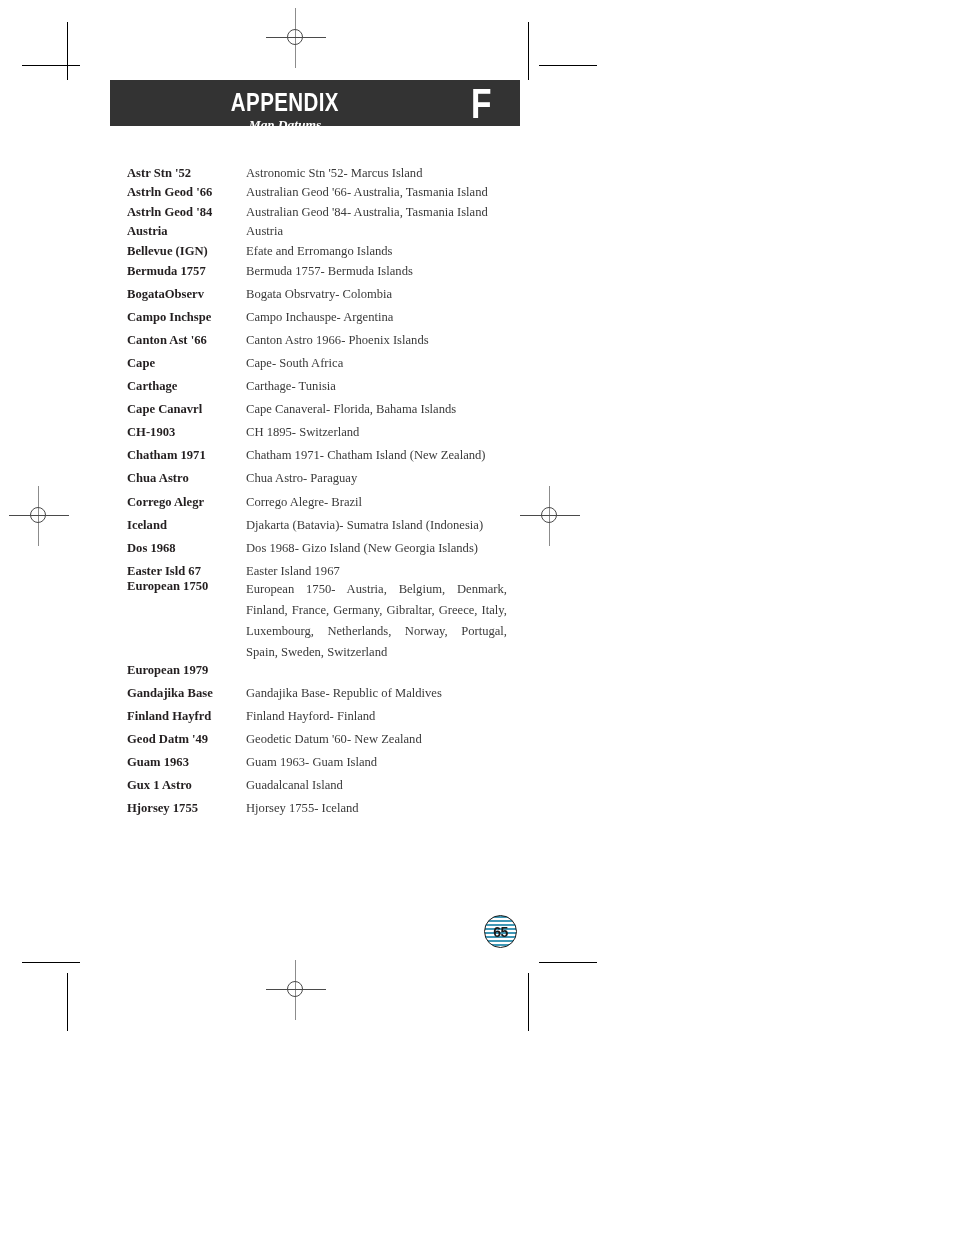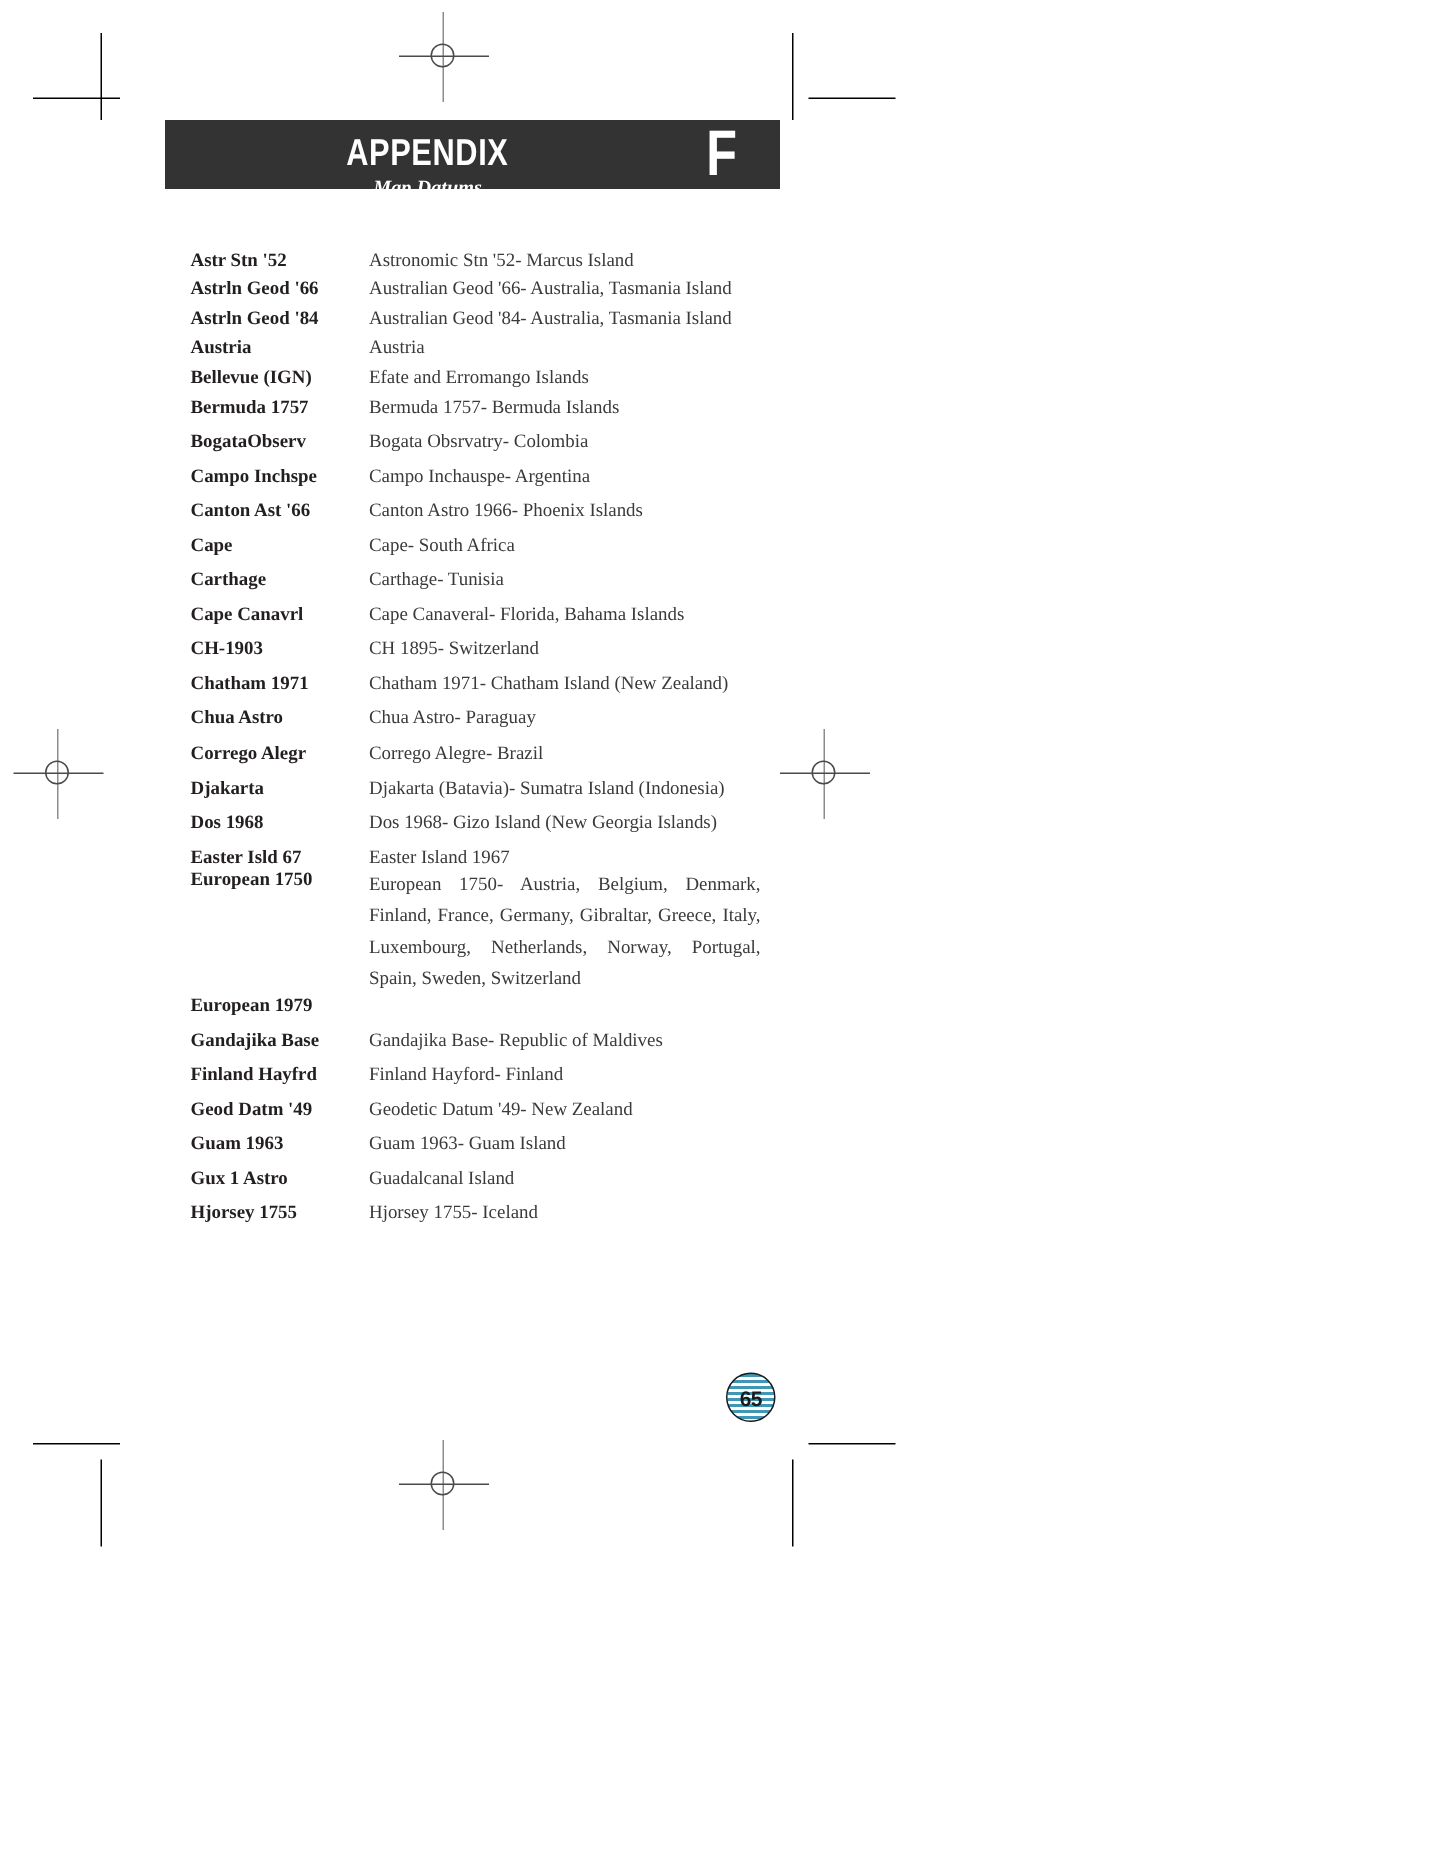--- a/index.html
+++ b/index.html
@@ -292,21 +292,21 @@
     </div>
     <div class="datum-row loose">
       <div class="datum-name">Chua Astro</div>
       <div class="datum-desc">Chua Astro- Paraguay</div>
     </div>
     <div class="datum-row loose">
       <div class="datum-name">Corrego Alegr</div>
       <div class="datum-desc">Corrego Alegre- Brazil</div>
     </div>
     <div class="datum-row loose">
-      <div class="datum-name">Djakarta</div>
+      <div class="datum-name">Iceland</div>
       <div class="datum-desc">Djakarta (Batavia)- Sumatra Island (Indonesia)</div>
     </div>
     <div class="datum-row loose">
       <div class="datum-name">Dos 1968</div>
       <div class="datum-desc">Dos 1968- Gizo Island (New Georgia Islands)</div>
     </div>
     <div class="datum-row loose">
       <div class="datum-name">Easter Isld 67</div>
       <div class="datum-desc">Easter Island 1967</div>
     </div>
@@ -320,21 +320,21 @@
     <div class="datum-row loose">
       <div class="datum-name">Gandajika Base</div>
       <div class="datum-desc">Gandajika Base- Republic of Maldives</div>
     </div>
     <div class="datum-row loose">
       <div class="datum-name">Finland Hayfrd</div>
       <div class="datum-desc">Finland Hayford- Finland</div>
     </div>
     <div class="datum-row loose">
       <div class="datum-name">Geod Datm '49</div>
-      <div class="datum-desc">Geodetic Datum '49- New Zealand</div>
+      <div class="datum-desc">Geodetic Datum '60- New Zealand</div>
     </div>
     <div class="datum-row loose">
       <div class="datum-name">Guam 1963</div>
       <div class="datum-desc">Guam 1963- Guam Island</div>
     </div>
     <div class="datum-row loose">
       <div class="datum-name">Gux 1 Astro</div>
       <div class="datum-desc">Guadalcanal Island</div>
     </div>
     <div class="datum-row loose">

